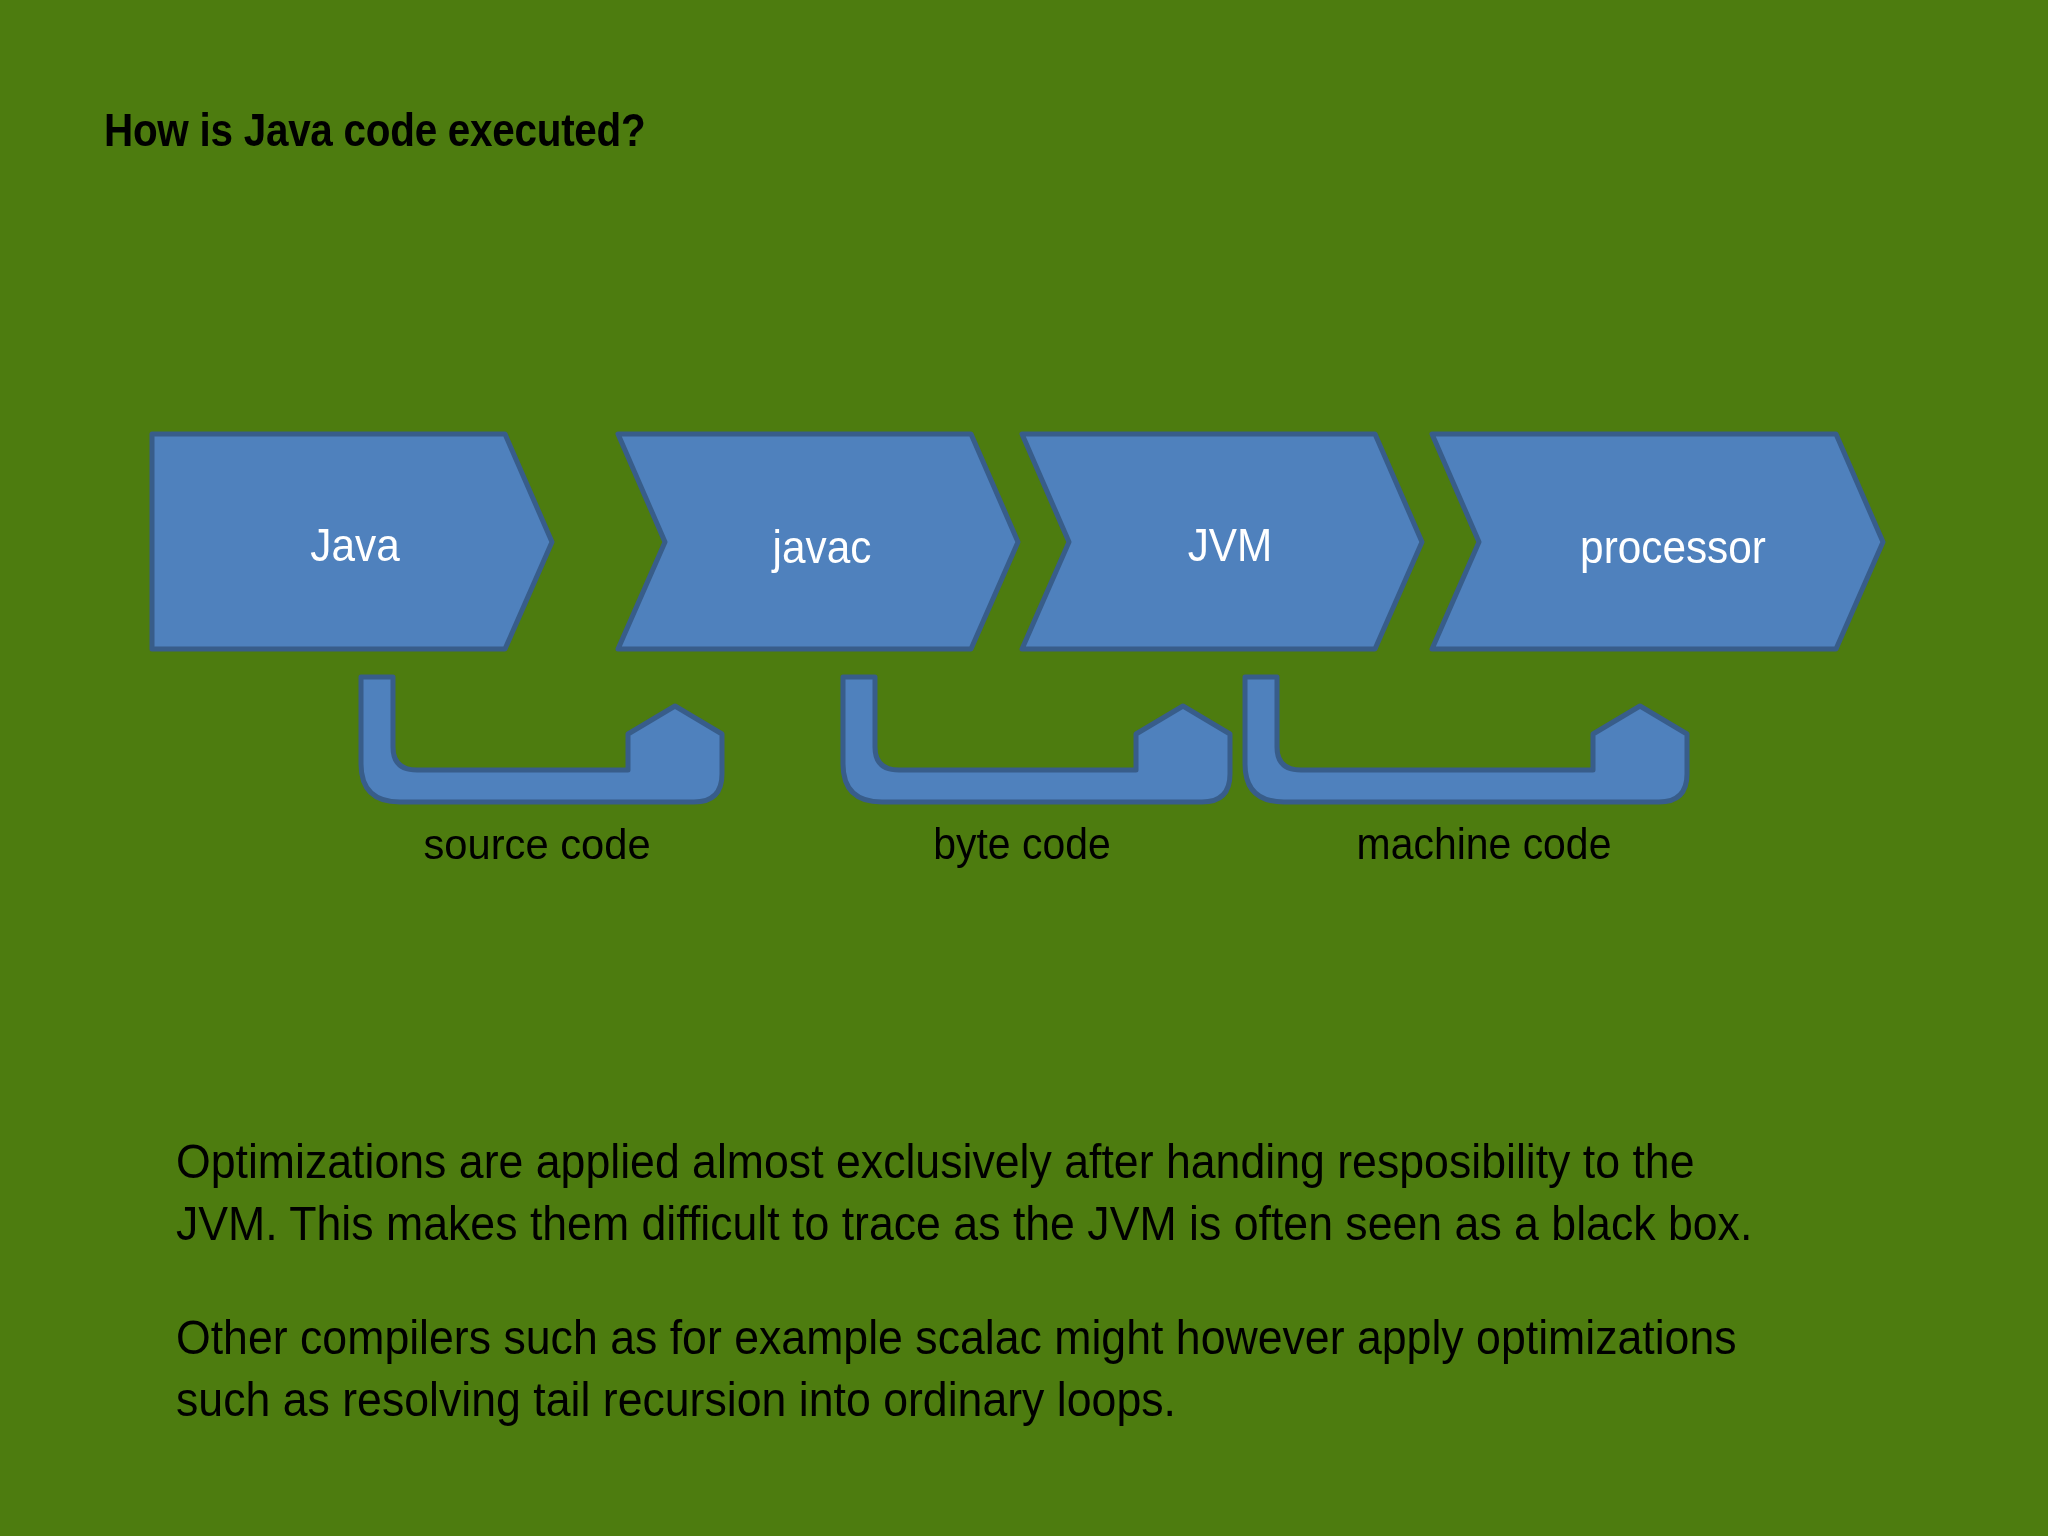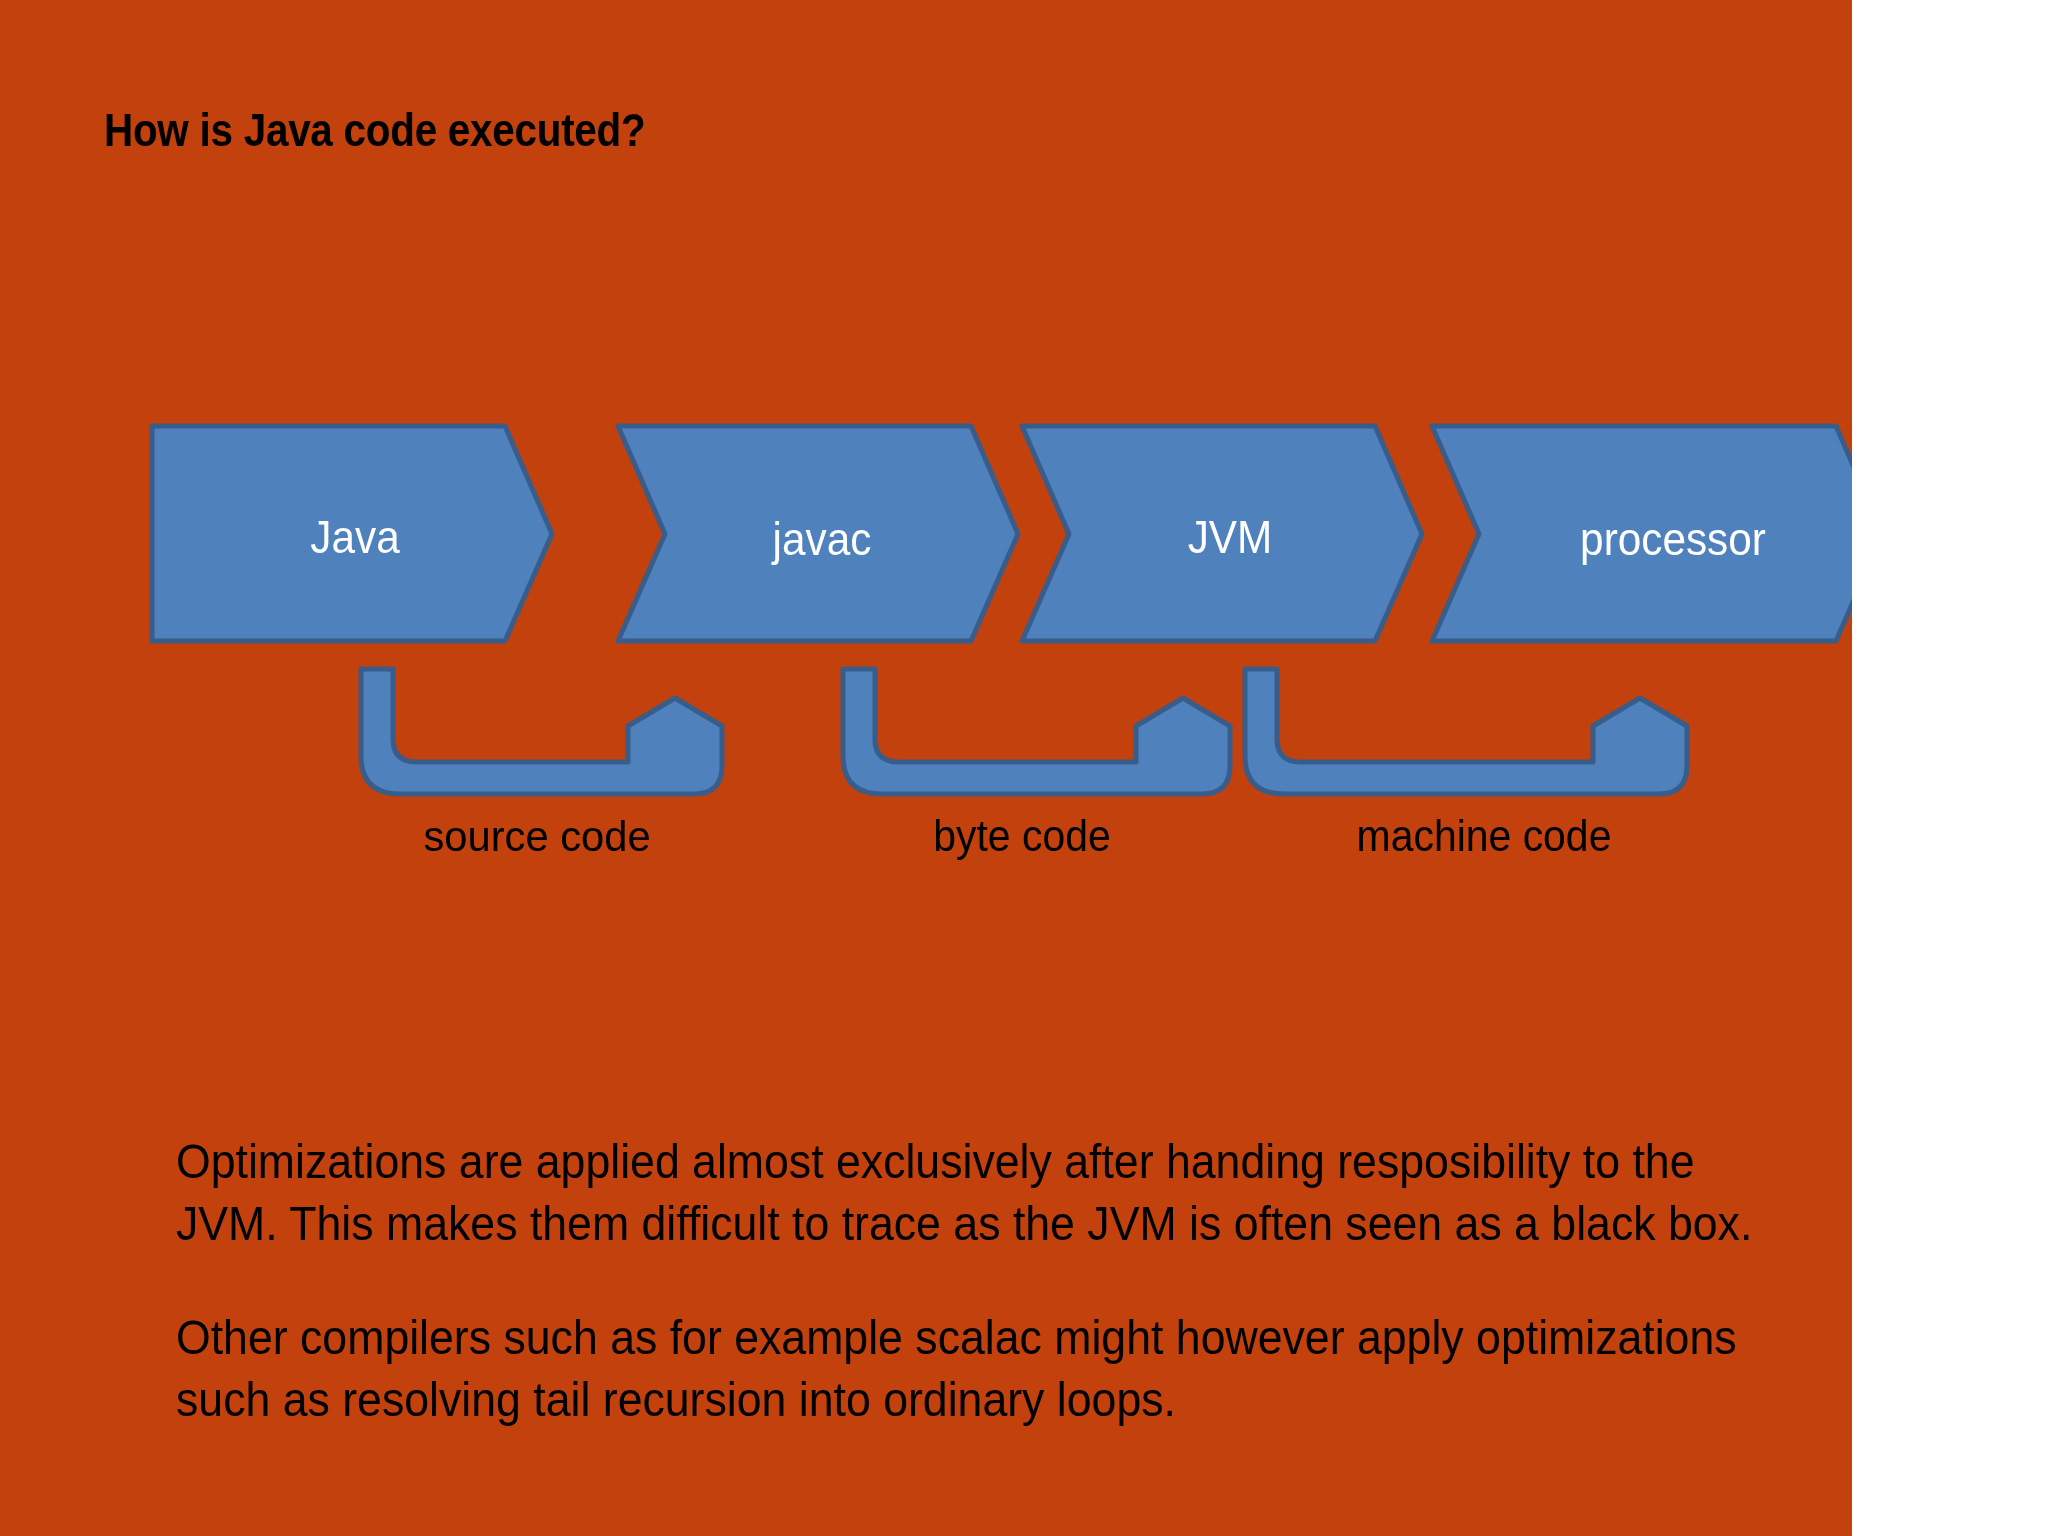--- a/index.html
+++ b/index.html
@@ -6,23 +6,23 @@
   html, body {
     margin: 0;
     padding: 0;
     background: #ffffff;
   }
   body {
     font-family: "Liberation Sans", "DejaVu Sans", sans-serif;
   }
   #slide {
     position: relative;
-    width: 1852px;
+    width: 2048px;
     height: 1536px;
-    background: #c2410c;
+    background: #4d7c0f;
     overflow: hidden;
   }
 
   
   #slide-title {
     position: absolute;
     left: 104px;
     top: 102px;
     font-family: "Liberation Sans Narrow", "Liberation Sans", sans-serif;
     font-weight: bold;
@@ -32,21 +32,21 @@
     color: #000000;
     white-space: nowrap;
     transform: scaleX(0.86);
     transform-origin: left top;
   }
 
   
   #pipeline {
     position: absolute;
     left: 0px;
-    top: 4px;
+    top: 12px;
     width: 2048px;
     height: 900px;
   }
   .chevron-label {
     position: absolute;
     color: #ffffff;
     font-family: "Liberation Sans Narrow", "Liberation Sans", sans-serif;
     font-size: 46px;
     line-height: 46px;
     white-space: nowrap;

